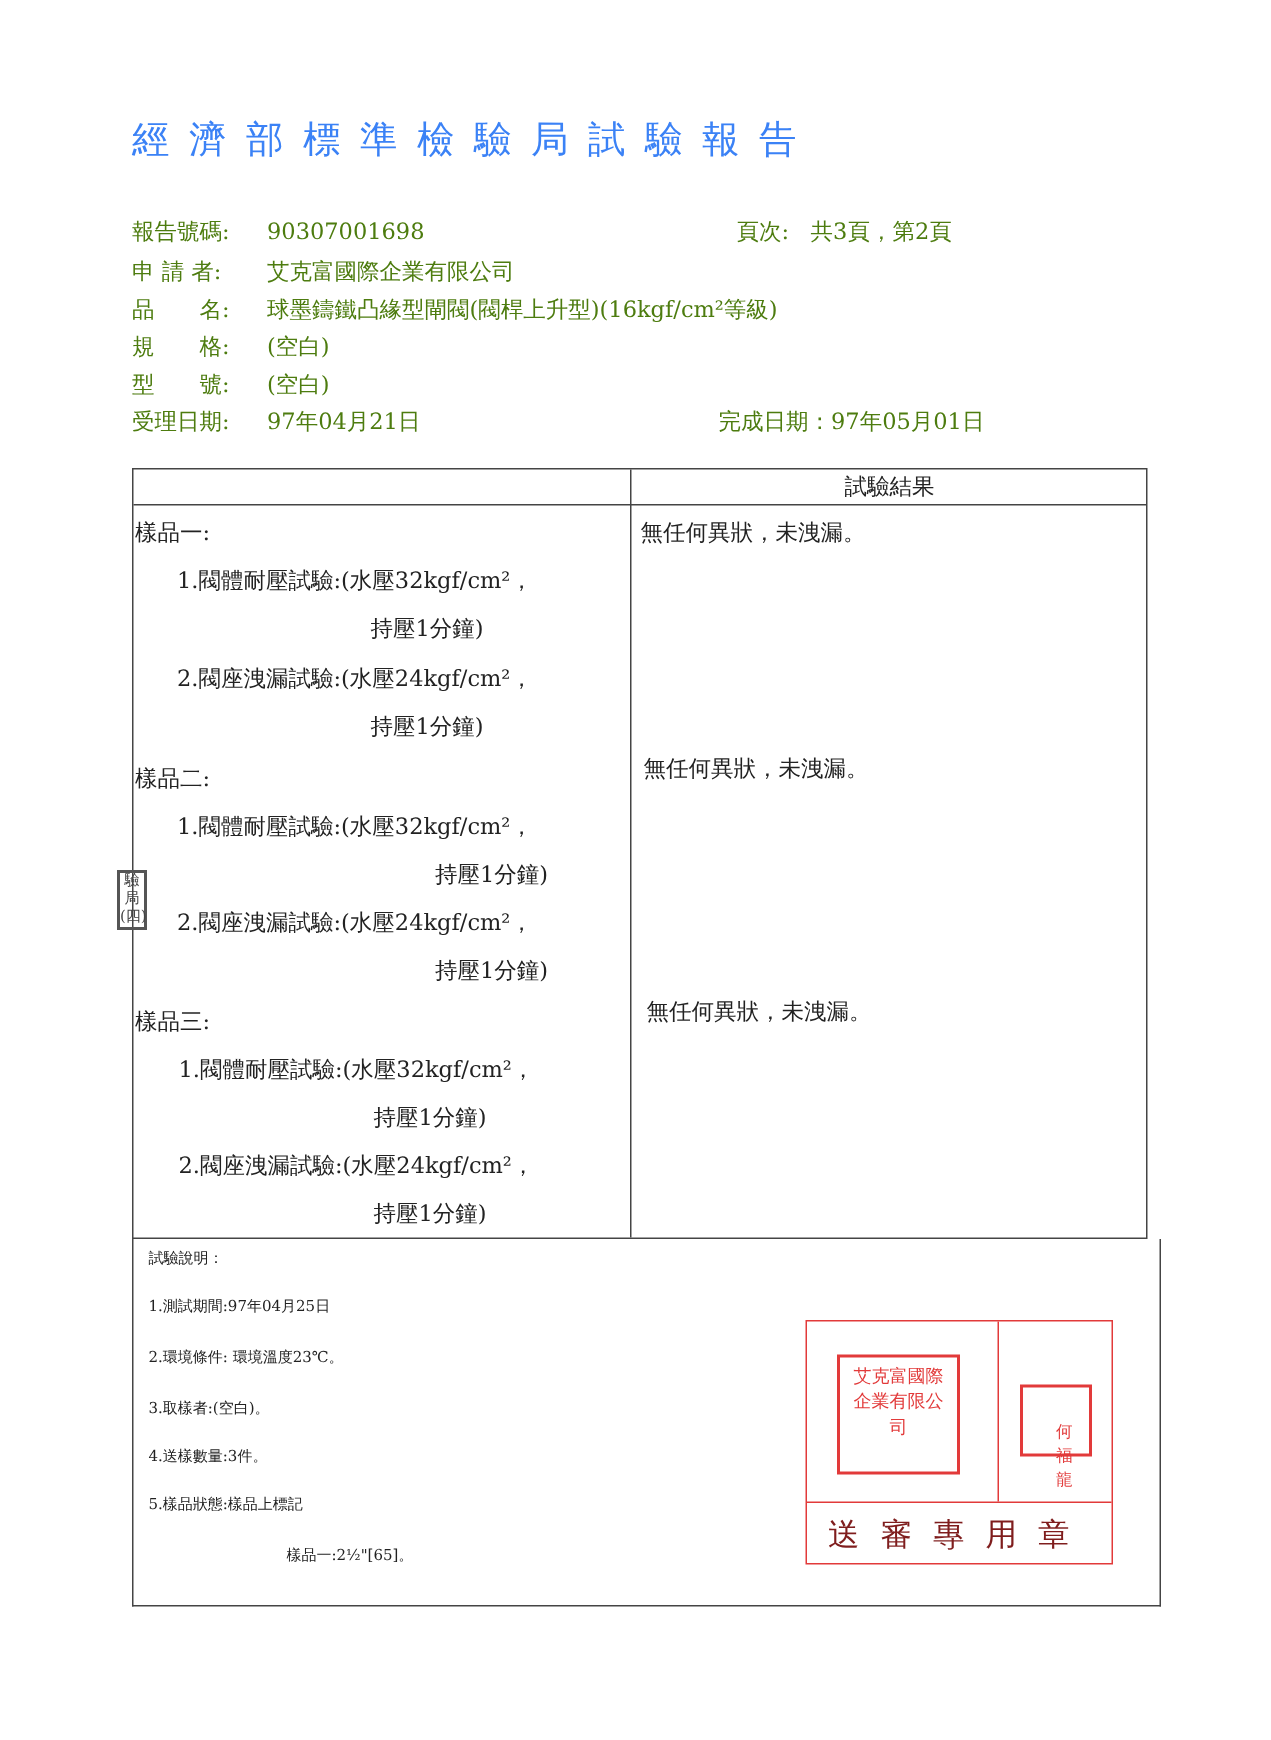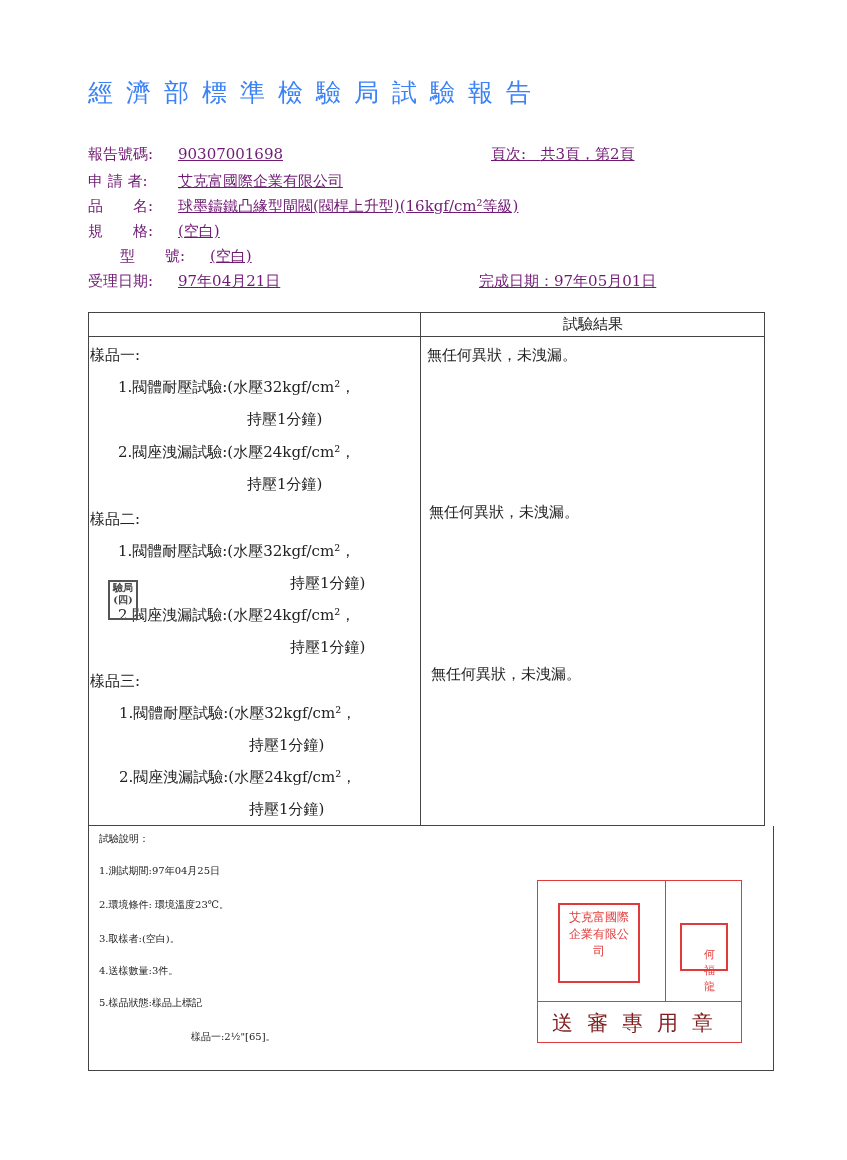--- a/index.html
+++ b/index.html
@@ -1,33 +1,33 @@
 <!DOCTYPE html>
 <html><head>
 <meta charset="utf-8">
 <style>
   html,body{margin:0;padding:0;background:#fff;}
   body{width:847px;height:1160px;position:relative;overflow:hidden;font-family:"DejaVu Serif","Liberation Serif",serif;color:#222;}
   .abs{position:absolute;white-space:nowrap;}
   .title{left:88px;top:76px;font-size:25px;letter-spacing:13px;color:#3b82f6;}
-  .meta{font-size:15px;color:#701a75;text-decoration:underline;}
+  .meta{font-size:15px;color:#4d7c0f;}
   .lbl{display:inline-block;width:90px;}
   .tbl{position:absolute;left:88px;top:312px;width:677px;height:514px;border:1.5px solid #444;box-sizing:border-box;}
   .tbl .hdr{position:absolute;left:0;top:0;right:0;height:23px;border-bottom:1.5px solid #444;}
   .tbl .vdiv{position:absolute;left:331px;top:0;bottom:0;border-left:1.5px solid #444;}
   .hcell{position:absolute;top:2px;font-size:15px;text-align:center;}
   .cell{position:absolute;font-size:15px;}
   .notes{position:absolute;left:88px;top:826px;width:686px;height:245px;border:1.5px solid #444;border-top:none;box-sizing:border-box;}
   .note{position:absolute;left:10px;font-size:10px;}
   .stamp{position:absolute;left:537px;top:880px;width:205px;height:163px;border:1.5px solid #e23a3a;box-sizing:border-box;}
   .stamp .vline{position:absolute;left:127px;top:0;height:120px;border-left:1.5px solid #e23a3a;}
   .stamp .hline{position:absolute;left:0;right:0;top:120px;border-top:1.5px solid #e23a3a;}
   .seal{position:absolute;border:2px solid #e23a3a;color:#e23a3a;font-size:13px;line-height:14px;text-align:center;box-sizing:border-box;}
   .stamp-text{position:absolute;left:0;right:0;top:128px;text-align:center;color:#7f1d1d;font-size:21px;letter-spacing:14px;}
-  .smallseal{position:absolute;left:108px;top:580px;width:30px;height:40px;border:2px solid #555;font-size:10px;line-height:12px;text-align:center;color:#444;box-sizing:border-box;font-weight:bold;}
+  .smallseal{position:absolute;left:78px;top:580px;width:20px;height:40px;border:2px solid #555;font-size:10px;line-height:12px;text-align:center;color:#444;box-sizing:border-box;}
 </style>
 </head>
 <body>
 
 <div class="abs title">經濟部標準檢驗局試驗報告</div>
 
 <div class="abs meta" style="left:88px;top:145px;">
   <span class="lbl">報告號碼:</span><span>90307001698</span>
 </div>
 <div class="abs meta" style="left:491px;top:145px;">
@@ -35,21 +35,21 @@
 </div>
 <div class="abs meta" style="left:88px;top:172px;">
   <span class="lbl">申 請 者:</span><span>艾克富國際企業有限公司</span>
 </div>
 <div class="abs meta" style="left:88px;top:197px;">
   <span class="lbl">品　　名:</span><span>球墨鑄鐵凸緣型閘閥(閥桿上升型)(16kgf/cm²等級)</span>
 </div>
 <div class="abs meta" style="left:88px;top:222px;">
   <span class="lbl">規　　格:</span><span>(空白)</span>
 </div>
-<div class="abs meta" style="left:88px;top:247px;margin-left:32px;">
+<div class="abs meta" style="left:88px;top:247px;">
   <span class="lbl">型　　號:</span><span>(空白)</span>
 </div>
 <div class="abs meta" style="left:88px;top:272px;">
   <span class="lbl">受理日期:</span><span>97年04月21日</span>
 </div>
 <div class="abs meta" style="left:479px;top:272px;">
   <span>完成日期：</span><span>97年05月01日</span>
 </div>
 
 <div class="tbl">

